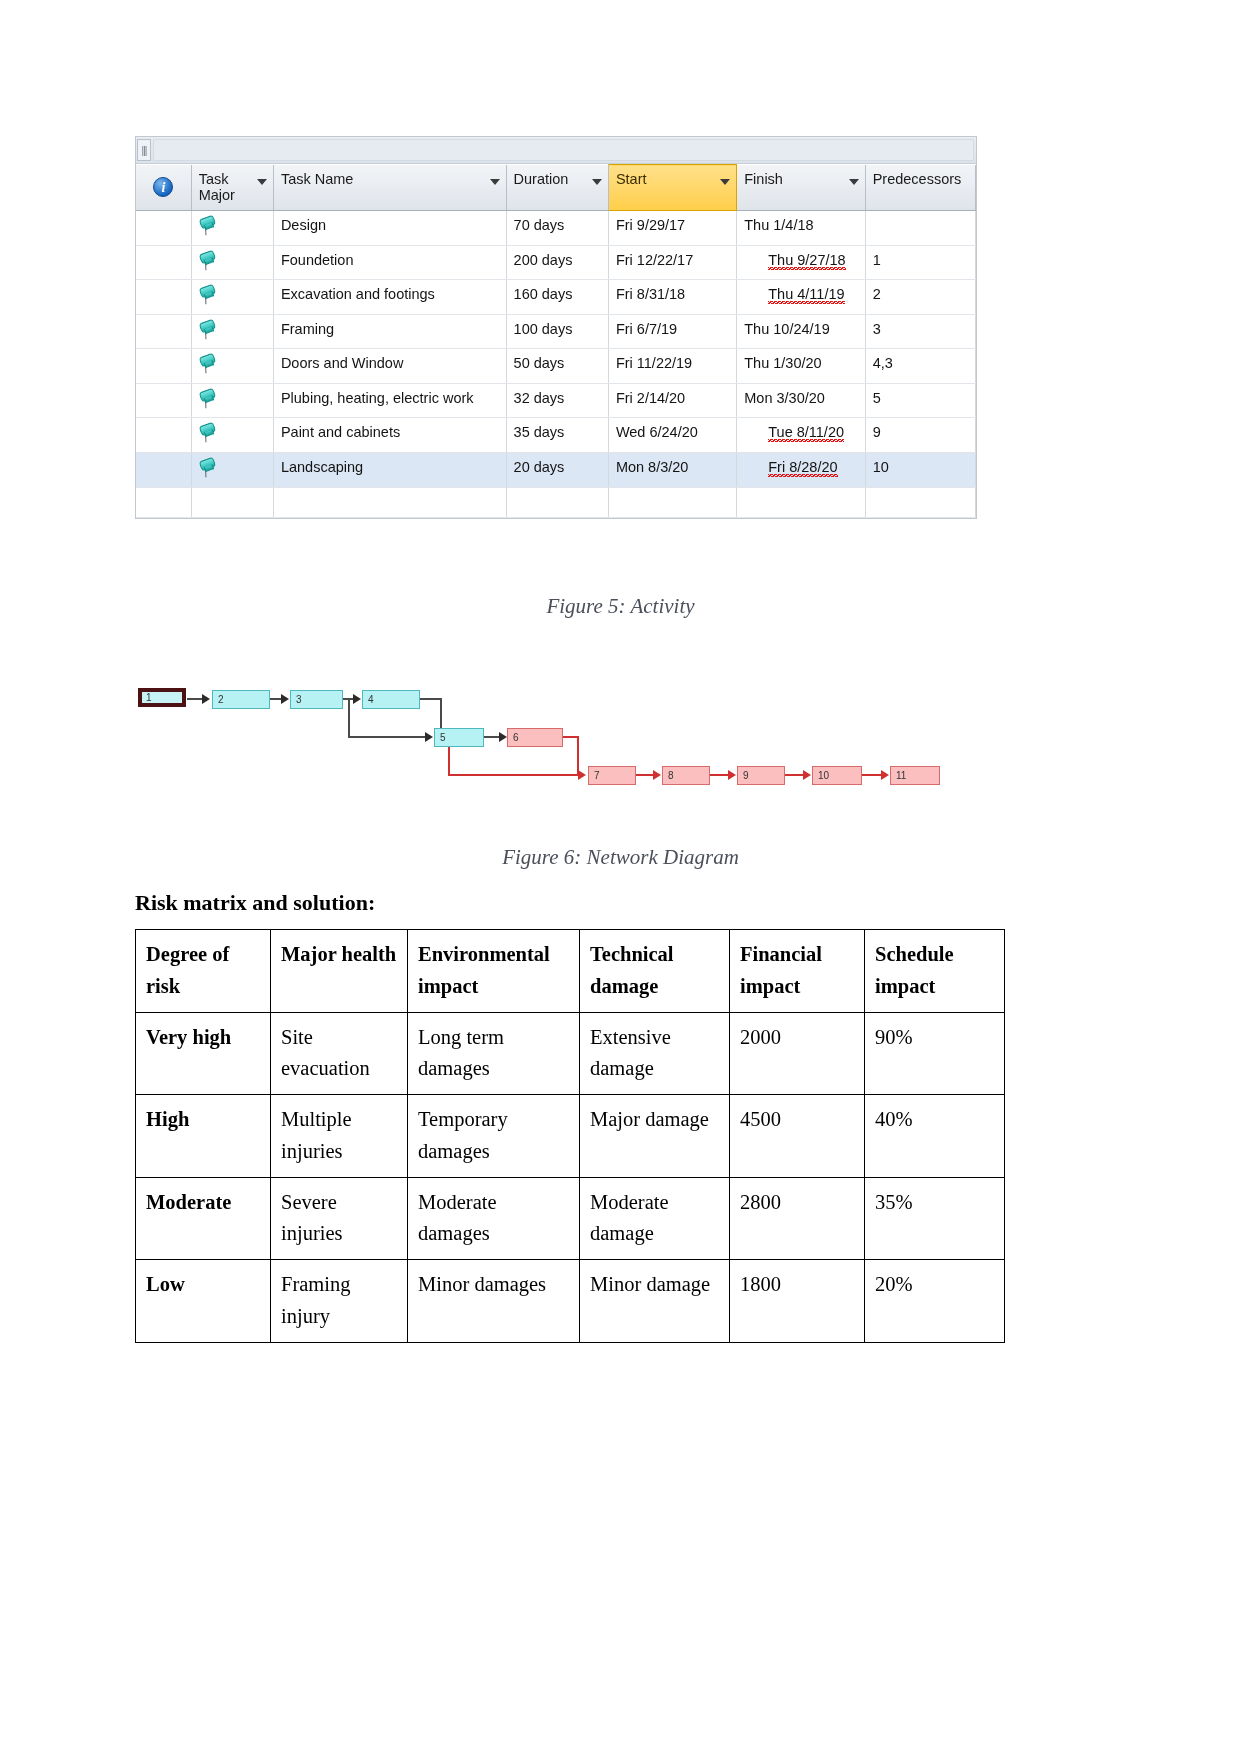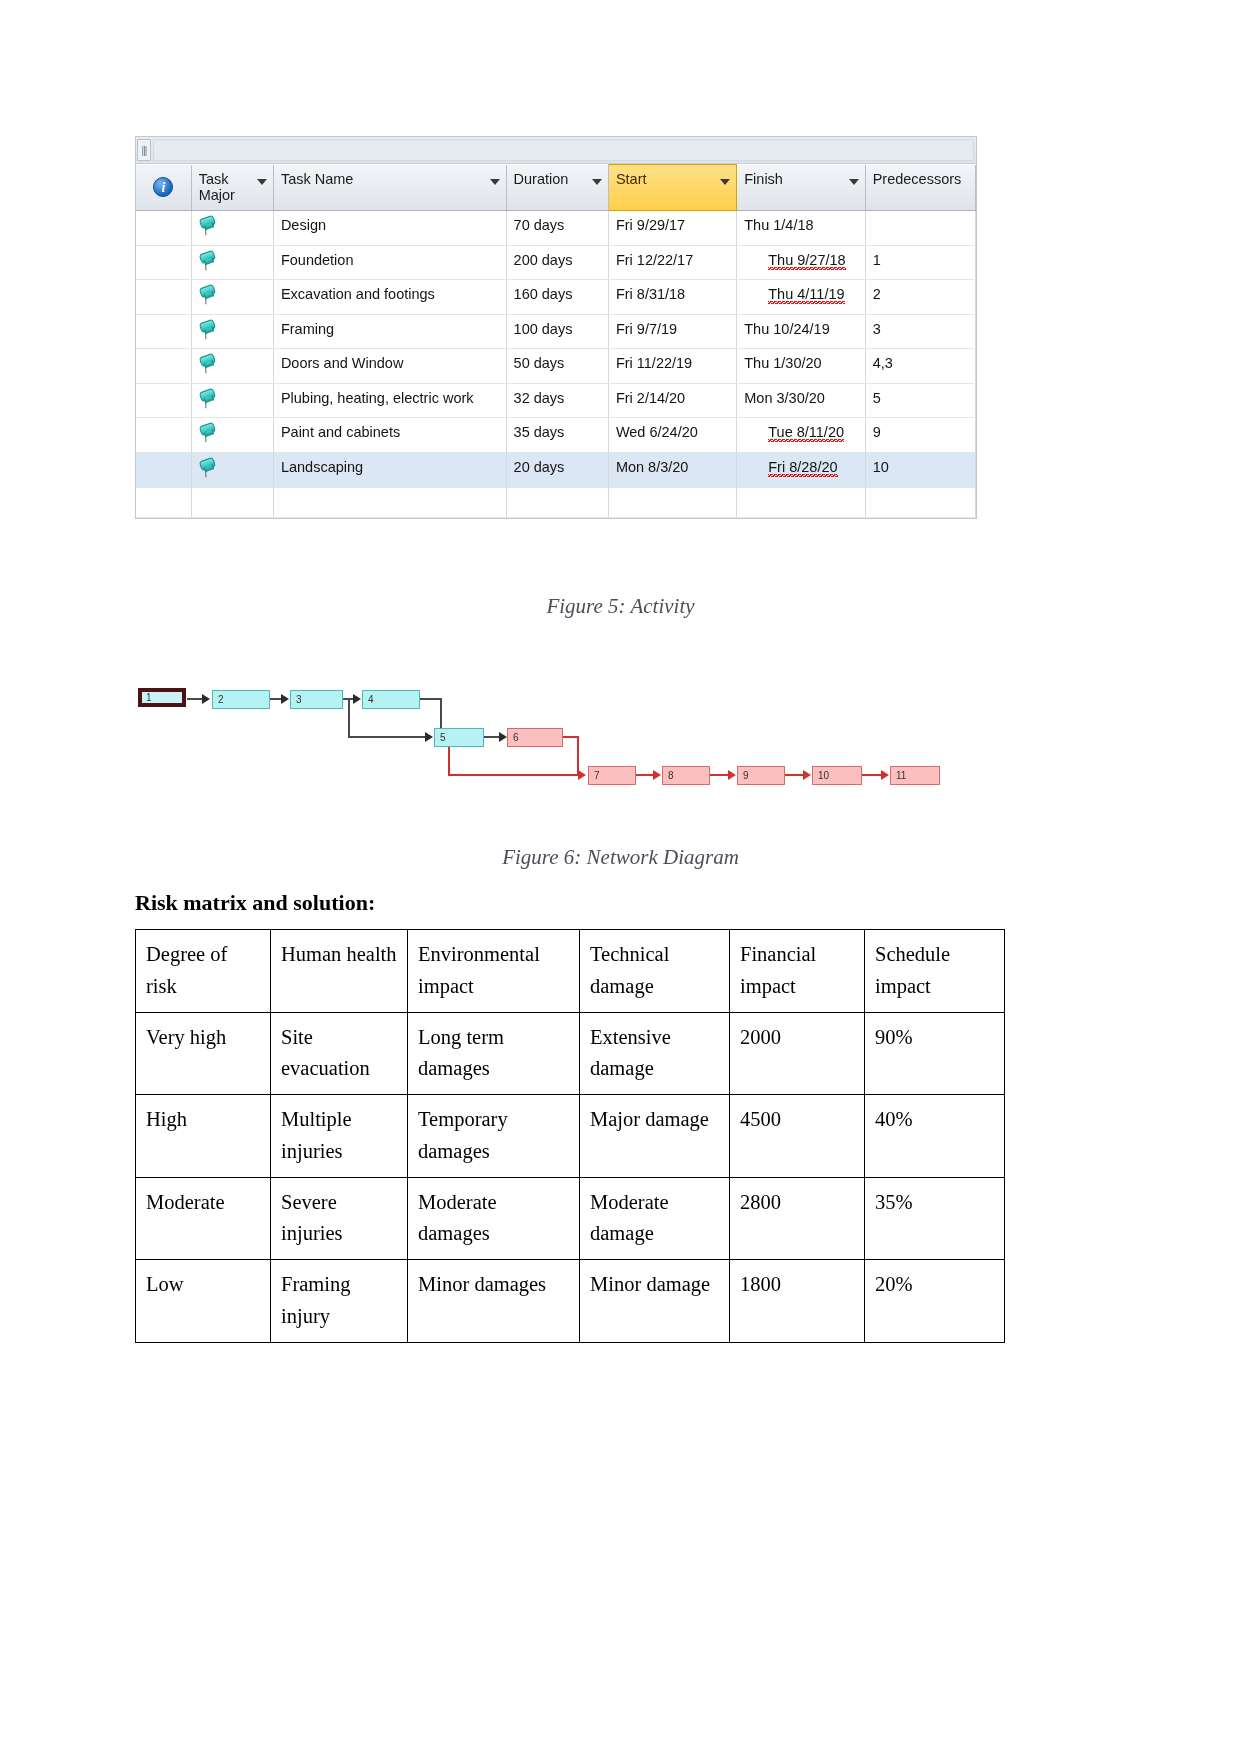--- a/index.html
+++ b/index.html
@@ -256,21 +256,21 @@
     table-layout: fixed;
   }
   table.risk td, table.risk th {
     border: 1.4px solid #000;
     vertical-align: top;
     padding: 9px 8px 9px 10px;
     line-height: 1.55;
     text-align: left;
     font-weight: normal;
   }
-  table.risk th, table.risk td.rowhead { font-weight: normal; }
+  table.risk th, table.risk td.rowhead { font-weight: bold; }
   .risk-c0 { width: 135px; }
   .risk-c1 { width: 137px; }
   .risk-c2 { width: 172px; }
   .risk-c3 { width: 150px; }
   .risk-c4 { width: 135px; }
   .risk-c5 { width: 140px; }
 </style>
 </head>
 <body>
 
@@ -349,21 +349,21 @@
             <td>160 days</td>
             <td>Fri 8/31/18</td>
             <td><span class="spell">Thu 4/11/19</span></td>
             <td>2</td>
           </tr>
           <tr>
             <td class="c-indicator"></td>
             <td class="c-mode"><span class="pin"><span class="head"></span><span class="mid"></span><span class="needle"></span></span></td>
             <td>Framing</td>
             <td>100 days</td>
-            <td>Fri 9/7/19</td>
+            <td>Fri 6/7/19</td>
             <td>Thu 10/24/19</td>
             <td>3</td>
           </tr>
           <tr>
             <td class="c-indicator"></td>
             <td class="c-mode"><span class="pin"><span class="head"></span><span class="mid"></span><span class="needle"></span></span></td>
             <td>Doors and Window</td>
             <td>50 days</td>
             <td>Fri 11/22/19</td>
             <td>Thu 1/30/20</td>
@@ -475,21 +475,21 @@
       <col class="risk-c0">
         <col class="risk-c1">
         <col class="risk-c2">
       <col class="risk-c3">
         <col class="risk-c4">
         <col class="risk-c5">
     </colgroup>
     <thead>
       <tr>
         <th>Degree of risk</th>
-        <th>Human health</th>
+        <th>Major health</th>
         <th>Environmental impact</th>
         <th>Technical damage</th>
         <th>Financial impact</th>
         <th>Schedule impact</th>
       </tr>
     </thead>
     <tbody id="risk-rows">
         <tr>
           <td class="rowhead">Very high</td>
           <td>Site evacuation</td>

